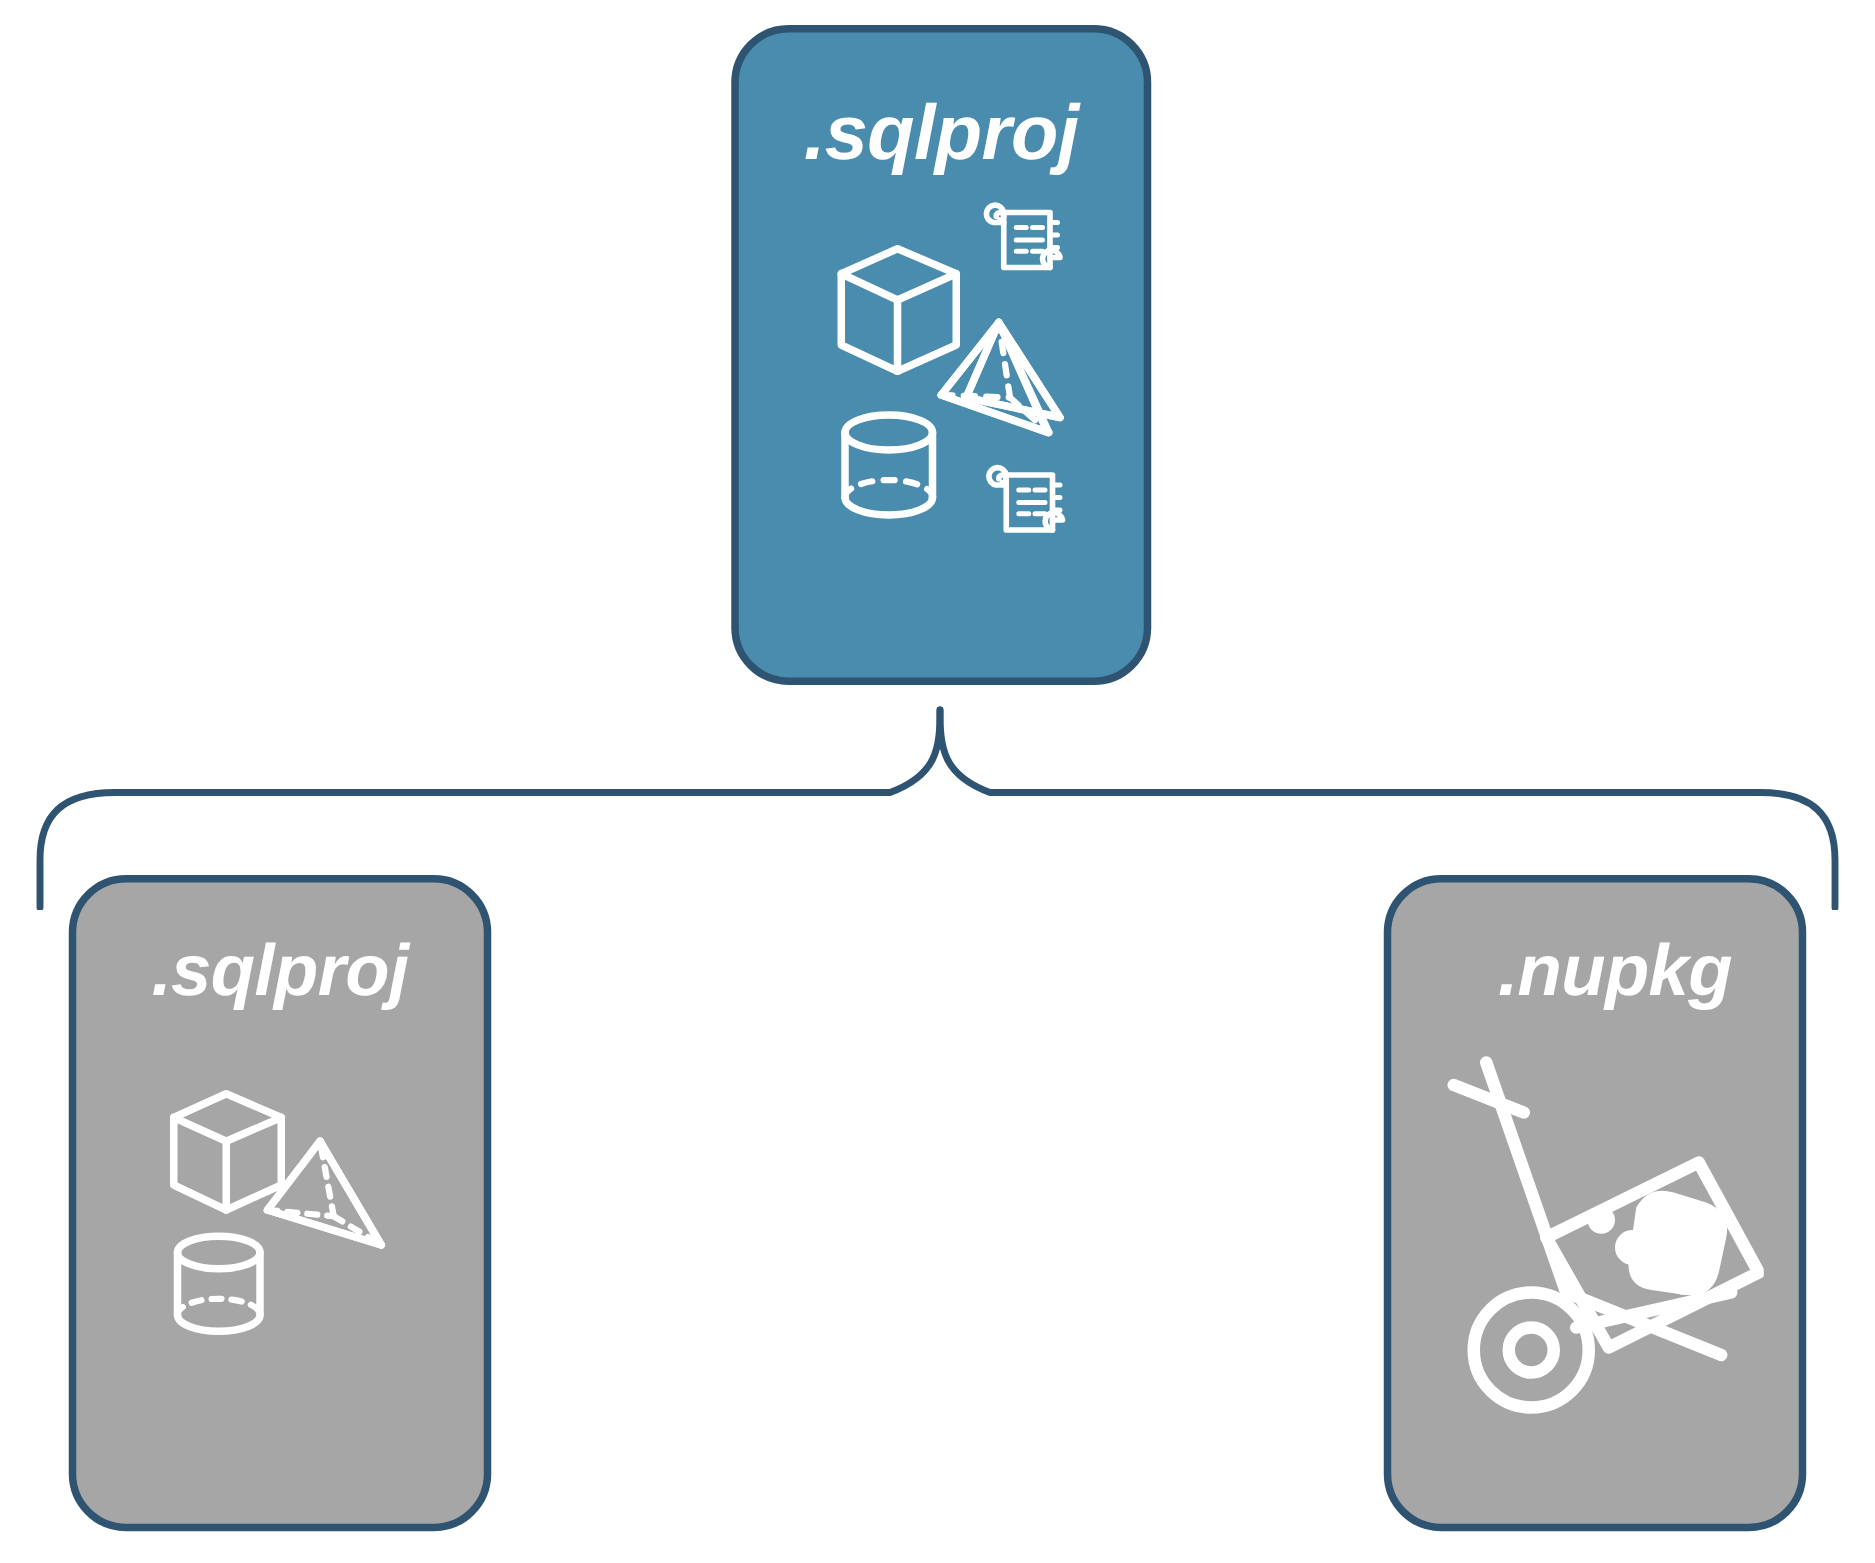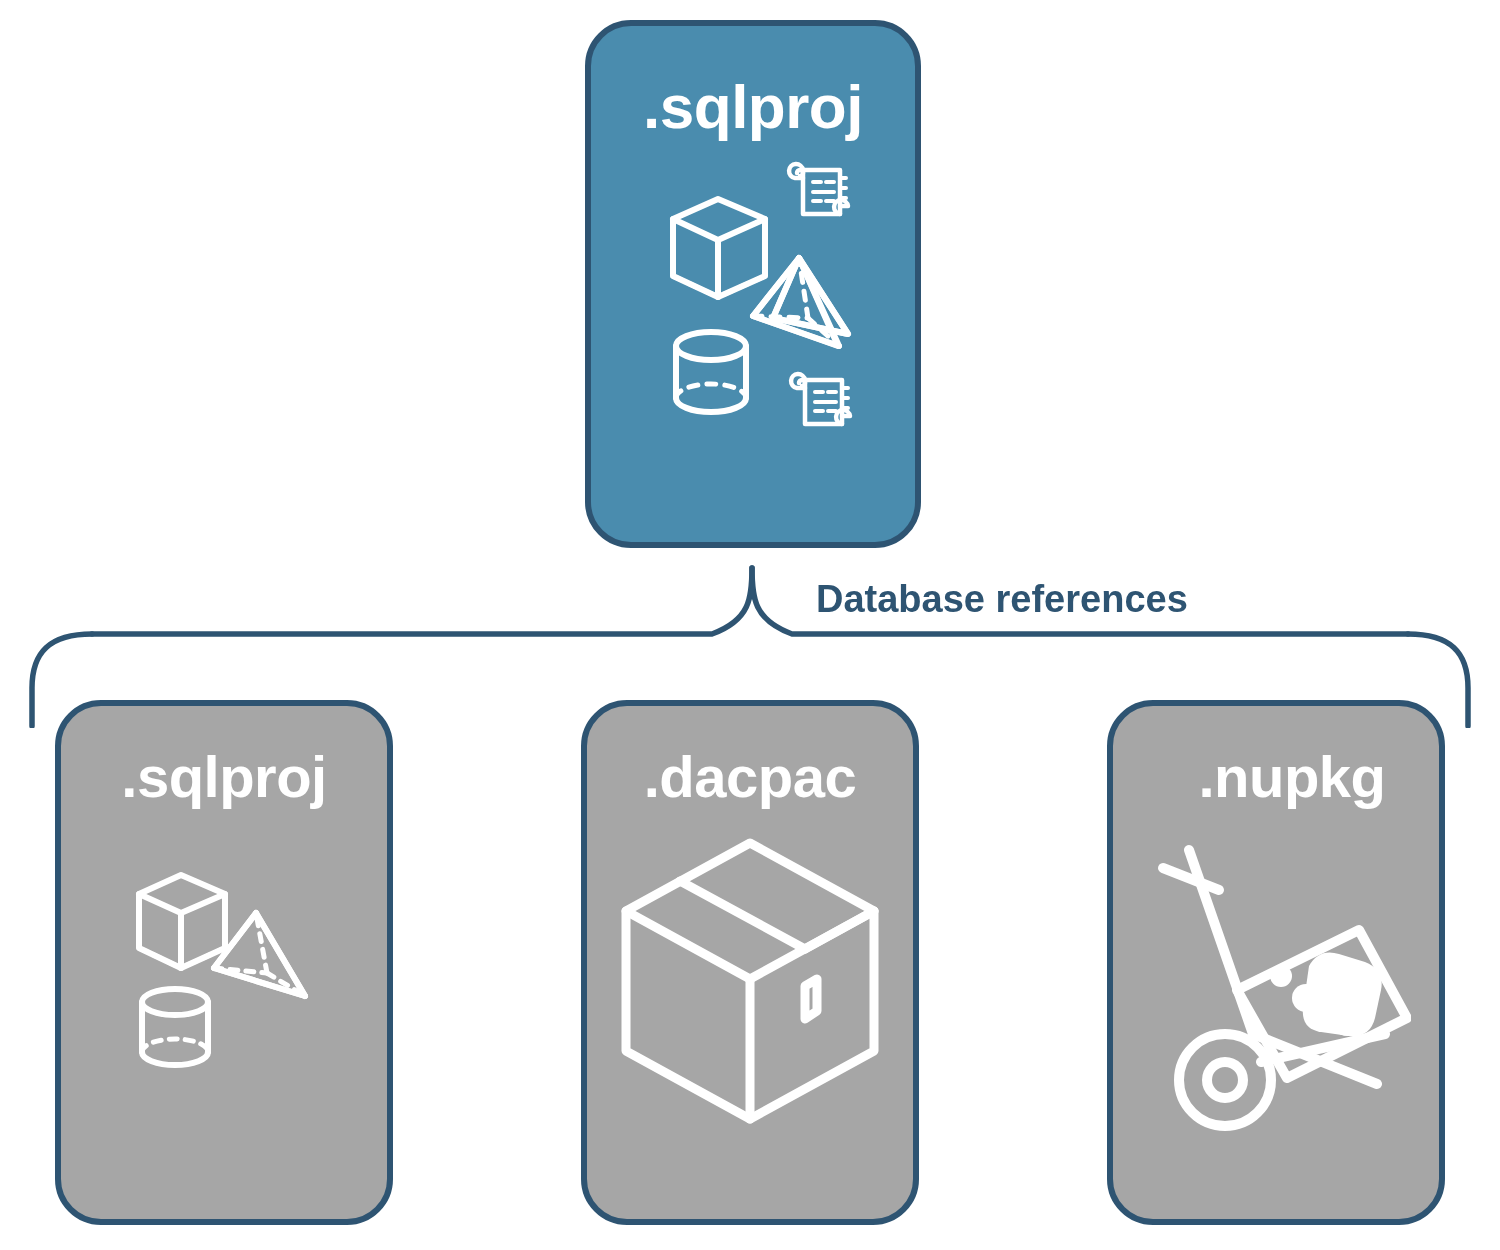--- a/index.html
+++ b/index.html
@@ -2,21 +2,21 @@
 <html><head>
 <meta charset="utf-8">
 <style>
   html,body{margin:0;padding:0;}
   body{
     width:1500px;height:1250px;
     background:#ffffff;
     font-family:"Liberation Sans","DejaVu Sans",sans-serif;
     overflow:hidden;position:relative;
   }
-  .stage{position:absolute;inset:0;width:1468px;height:1250px;}
+  .stage{position:absolute;inset:0;width:1468px;height:1250px;font-style:italic;}
 
   .card{
     position:absolute;
     box-sizing:border-box;
     border:6px solid var(--stroke,#2E5472);
     border-radius:46px;
     display:flex;
     flex-direction:column;
     align-items:center;
   }
@@ -128,21 +128,20 @@
     <g stroke="#2E5472" stroke-width="5.5" fill="none" stroke-linecap="round">
 
       <path d="M752 20 C752 50 750 72 712 86 L92 86"></path>
       <path d="M752 20 C752 50 754 72 792 86 L1408 86"></path>
 
       <path d="M92 86 C50 86 32 104 32 140 L32 178"></path>
 
       <path d="M1408 86 C1450 86 1468 104 1468 140 L1468 178"></path>
     </g>
   </svg>
-  <div id="brace-label" style="color: rgb(46, 84, 114);">Database references</div>
 
   <div class="card card-ref" id="card-sqlproj" style="background: rgb(166, 166, 166); border-color: rgb(46, 84, 114);">
     <div class="title">.sqlproj</div>
     <div class="ref-icon" id="icon-shapes-gray">
       <svg width="210" height="215" viewBox="0 0 210 215" fill="none">
         <g stroke="#ffffff" stroke-width="6" stroke-linecap="round" stroke-linejoin="round" fill="none">
           <g>
             <path d="M20 38 L62 19 L106 38 L106 92 L62 112 L20 92 Z"></path>
             <path d="M20 38 L62 57 L106 38"></path>
             <path d="M62 57 L62 112"></path>
@@ -164,35 +163,20 @@
             <path d="M23 146 L23 196"></path>
             <path d="M89 146 L89 196"></path>
             <path d="M23 196 A33 13 0 0 0 89 196"></path>
             <path d="M23 196 A33 13 0 0 1 89 196" stroke-dasharray="8 8" stroke-width="5"></path>
           </g>
         </g>
       </svg>
     </div>
   </div>
 
-  <div class="card card-ref" id="card-dacpac" style="background: rgb(166, 166, 166); border-color: rgb(46, 84, 114);">
-    <div class="title">.dacpac</div>
-    <div class="ref-icon" id="icon-box">
-      <svg width="276" height="300" viewBox="0 0 276 300" fill="none">
-        <g stroke="#ffffff" stroke-width="9" stroke-linecap="round" stroke-linejoin="round" fill="none">
-          <path d="M138 12 L262 80 L262 220 L138 288 L14 220 L14 80 Z"></path>
-          <path d="M14 80 L138 148 L262 80"></path>
-          <path d="M138 148 L138 288"></path>
-          <path d="M68 50 L193 118"></path>
-          <path d="M193 118 L262 80"></path>
-          <path d="M193 155 L205 148 L205 180 L193 188 Z"></path>
-        </g>
-      </svg>
-    </div>
-  </div>
 
   <div class="card card-ref" id="card-nupkg" style="background: rgb(166, 166, 166); border-color: rgb(46, 84, 114);">
     <div class="title">.nupkg</div>
     <div class="ref-icon" id="icon-nuget">
       <svg width="270" height="300" viewBox="0 0 270 300" fill="none">
         <g stroke="#ffffff" stroke-width="10" stroke-linecap="round" stroke-linejoin="round" fill="none">
 
           <path d="M22 30 L78 52"></path>
 
           <path d="M48 12 L112 196"></path>

